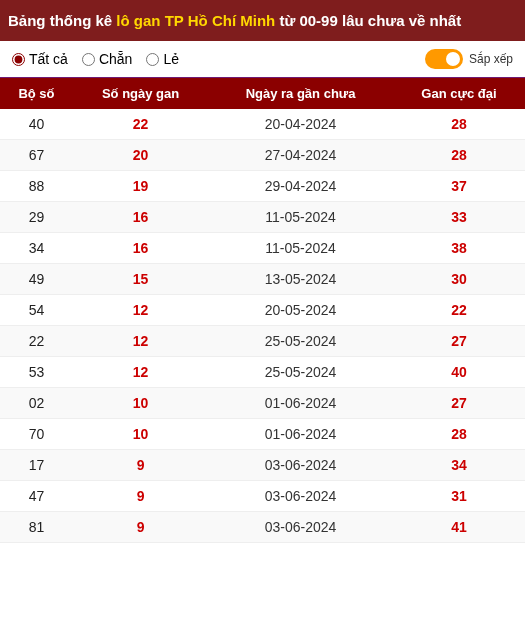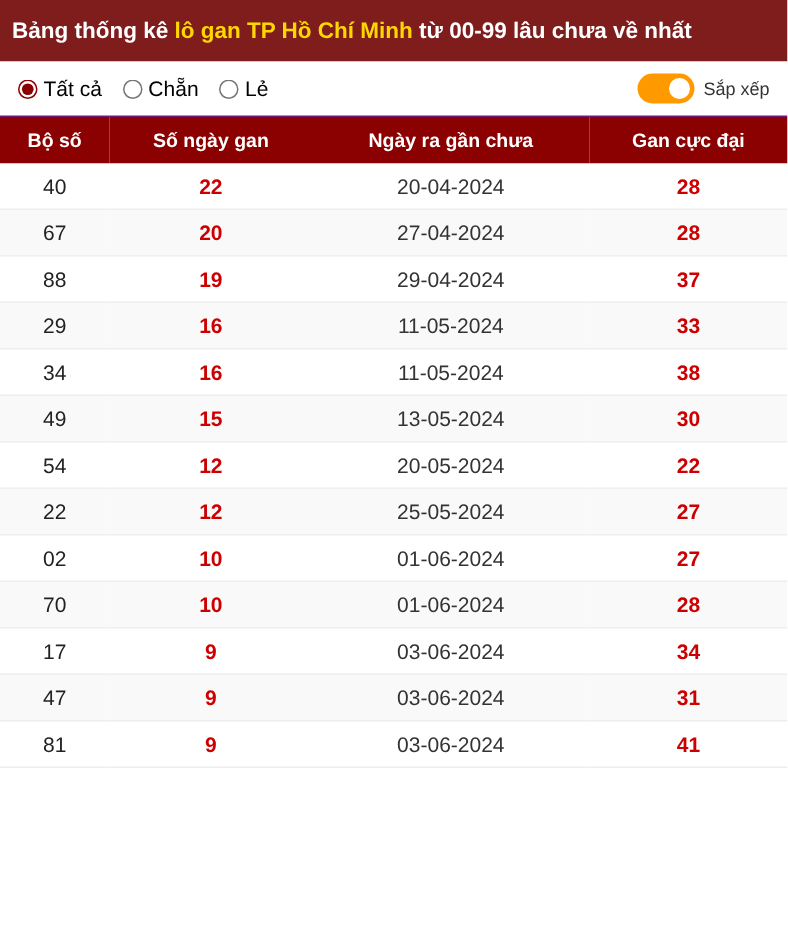--- a/index.html
+++ b/index.html
@@ -194,20 +194,26 @@
         <td class="date-col">20-05-2024</td>
         <td class="num-red">22</td>
       </tr>
       <tr>
         <td class="num-black">22</td>
         <td class="num-red">12</td>
         <td class="date-col">25-05-2024</td>
         <td class="num-red">27</td>
       </tr>
       <tr>
+        <td class="num-black">53</td>
+        <td class="num-red">12</td>
+        <td class="date-col">25-05-2024</td>
+        <td class="num-red">40</td>
+      </tr>
+      <tr>
         <td class="num-black">02</td>
         <td class="num-red">10</td>
         <td class="date-col">01-06-2024</td>
         <td class="num-red">27</td>
       </tr>
       <tr>
         <td class="num-black">70</td>
         <td class="num-red">10</td>
         <td class="date-col">01-06-2024</td>
         <td class="num-red">28</td>

